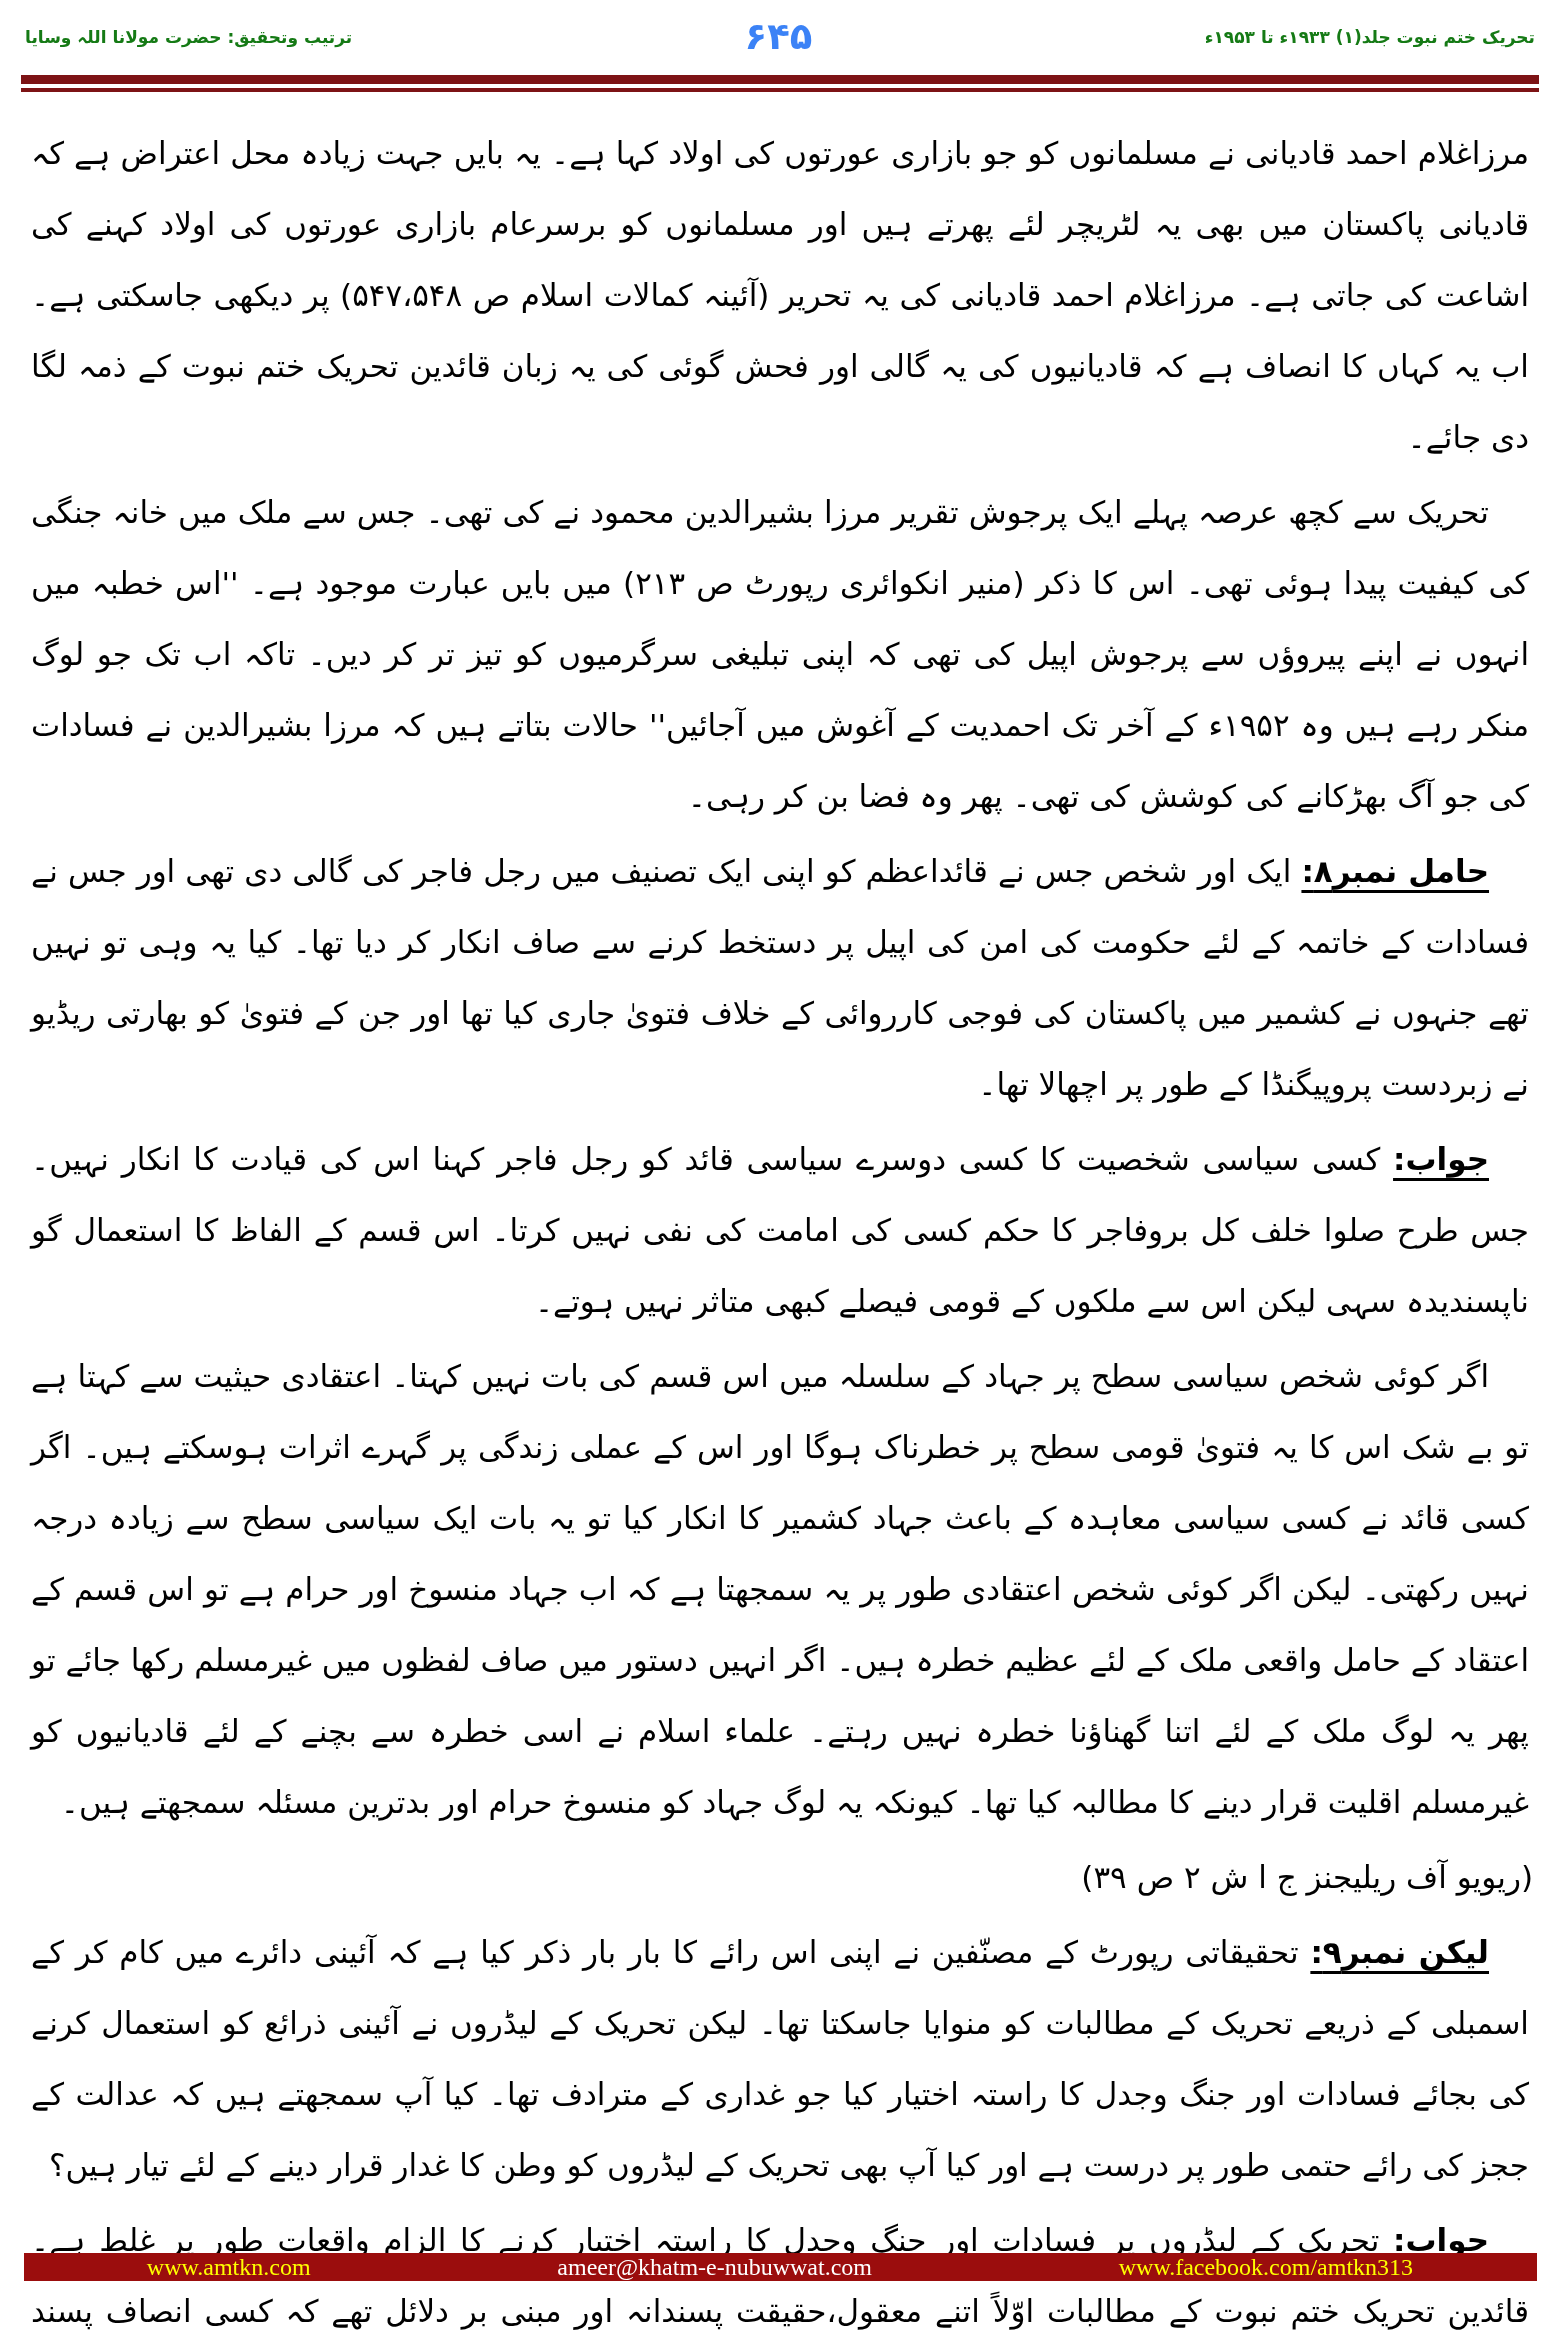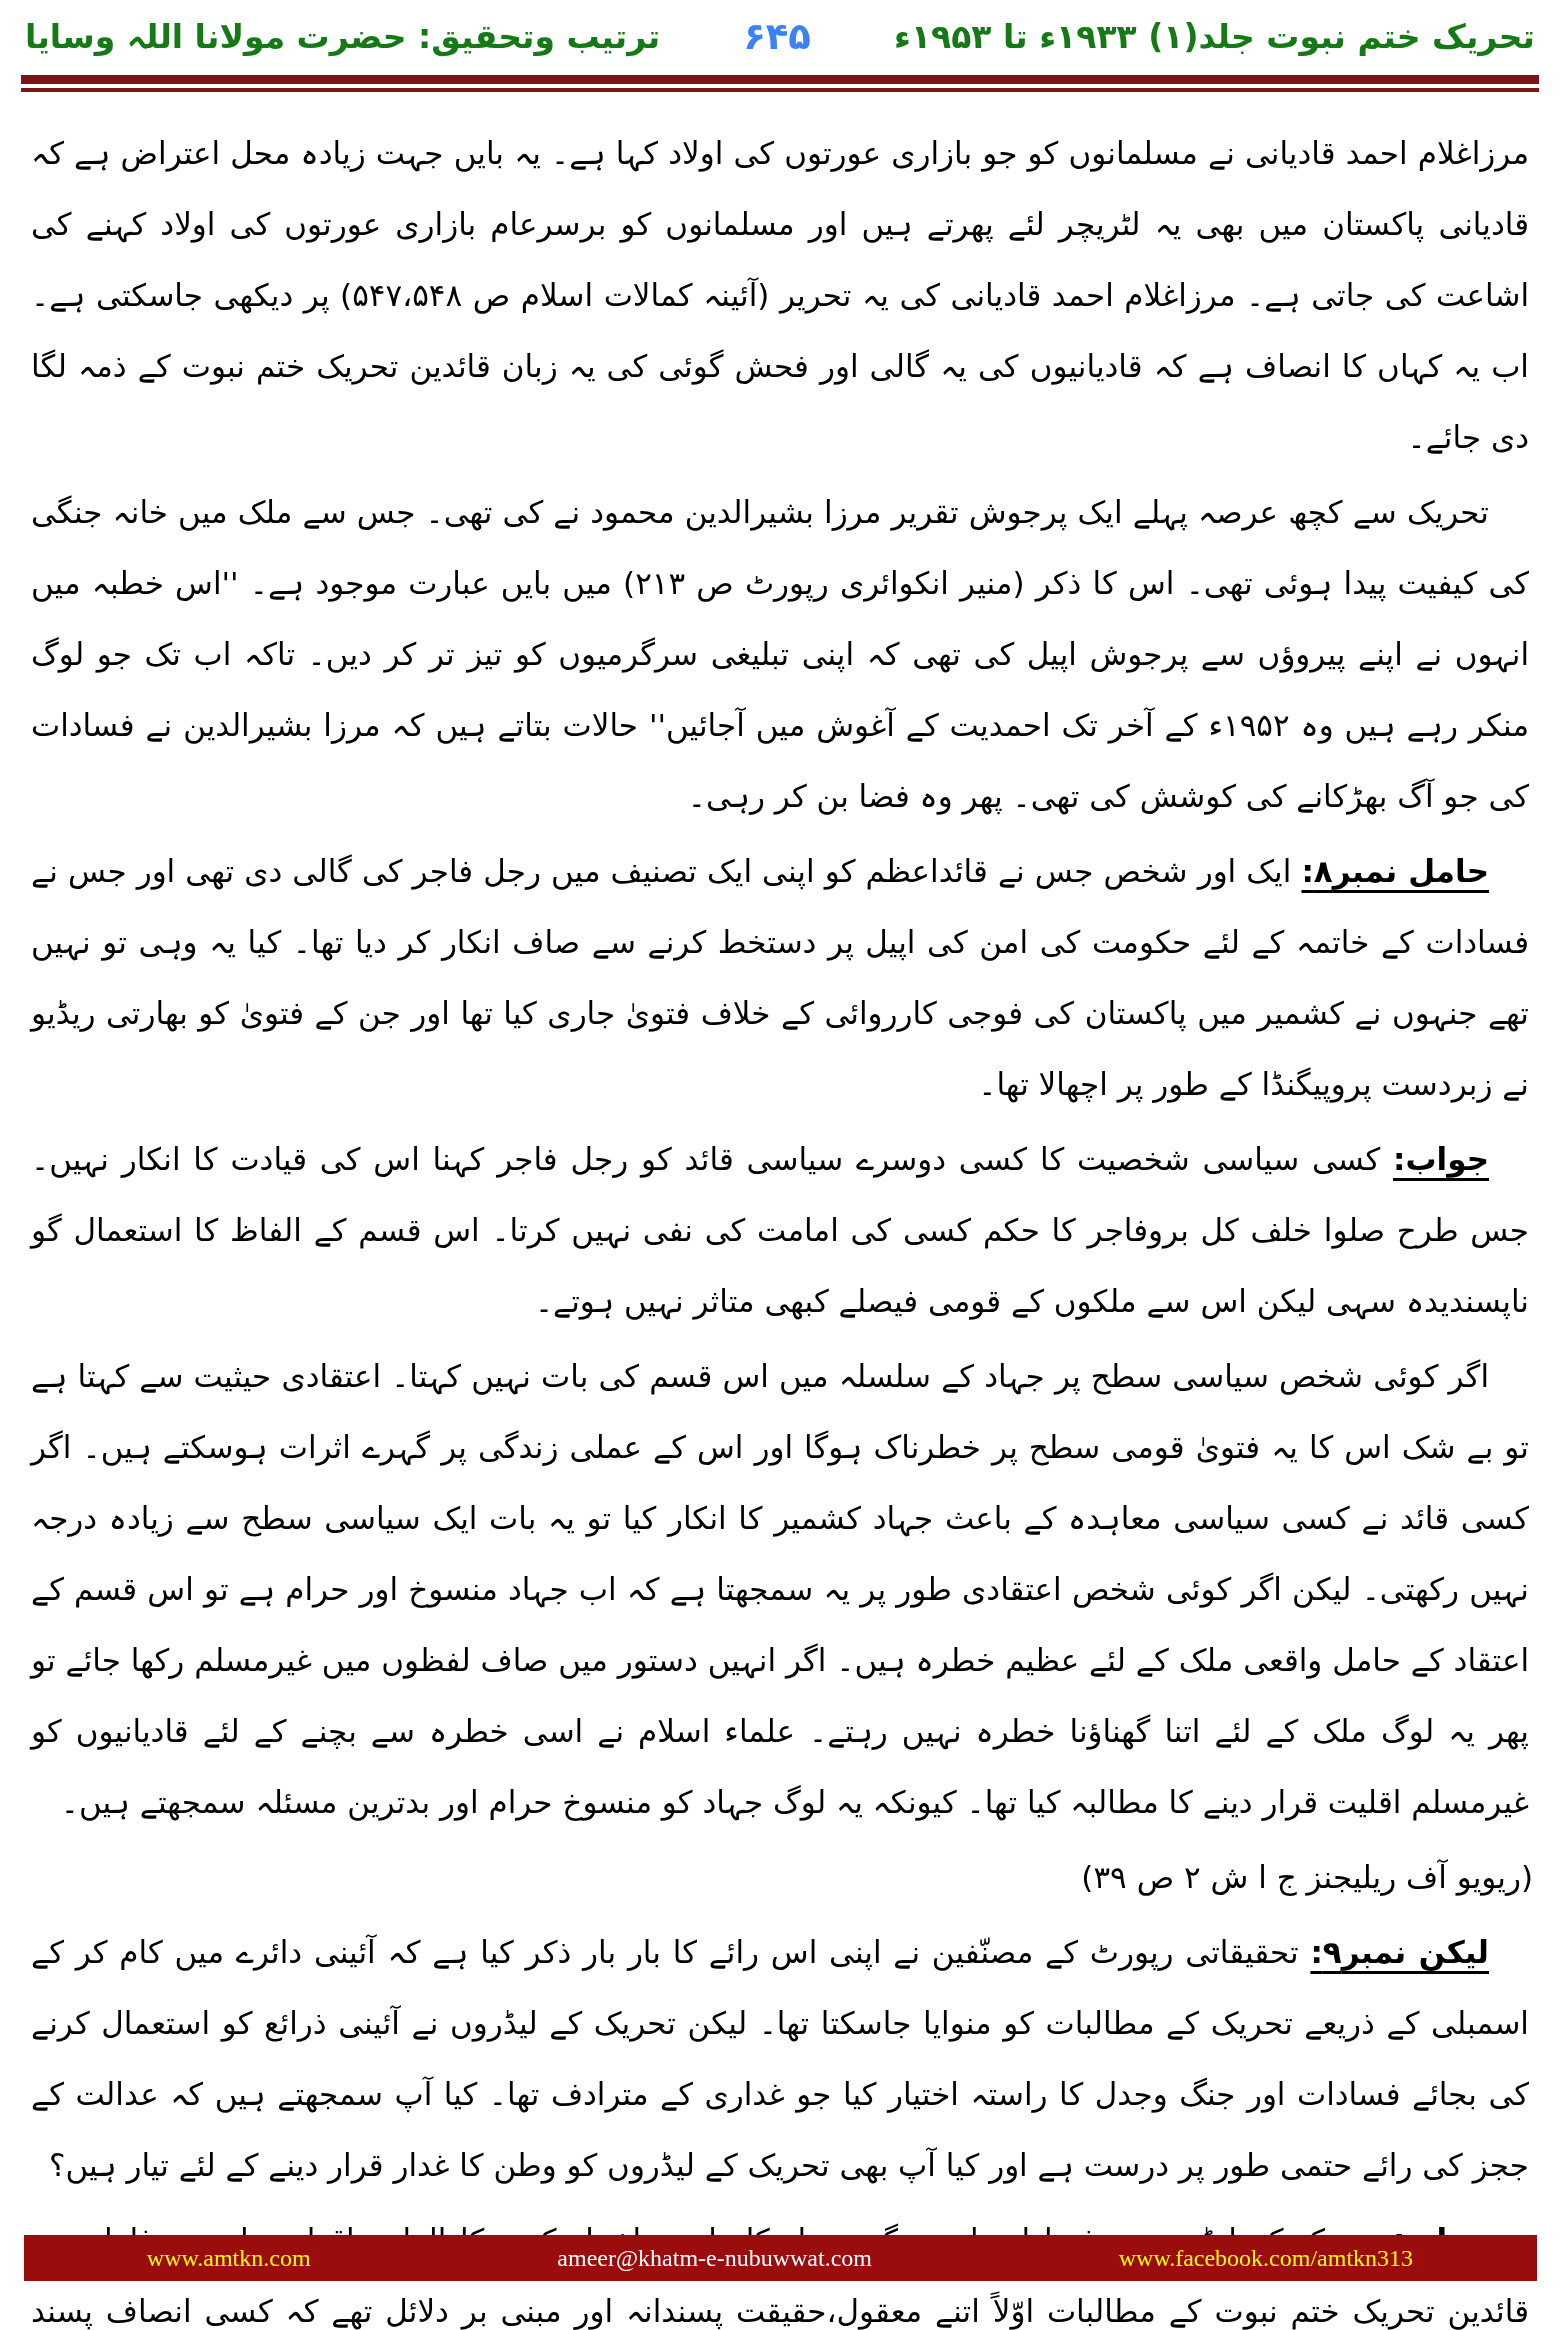--- a/index.html
+++ b/index.html
@@ -15,21 +15,21 @@
   
   .header{
     display:flex;
     justify-content:space-between;
     align-items:center;
     padding:15px 25px 5px 25px;
     direction:rtl;
   }
   .header .h-side{
     color:#157a15;
-    font-size:33px;
+    font-size:17px;
     font-weight:bold;
     white-space:nowrap;
   }
   .header .h-page{
     color:#3b82f6;
     font-size:37px;
     font-weight:bold;
   }
   .rule-wrap{margin:11.8px 21px 0 21px;}
   .rule-thick{height:9.2px;background:#7d1315;}
@@ -55,21 +55,21 @@
     text-align:right;
     direction:rtl;
     line-height:71px;
   }
   
   .footer-bar{
     position:absolute;
     left:23.5px;
     right:23.5px;
     bottom:49px;
-    height:46px;
+    height:28px;
     background:#9b0d0d;
     display:flex;
     align-items:center;
     justify-content:space-around;
     direction:ltr;
     font-family:"Liberation Serif",serif;
     font-size:24px;
   }
   .footer-bar .lnk-yellow{color:#ffff00;}
   .footer-bar .lnk-white{color:#ffffff;}

